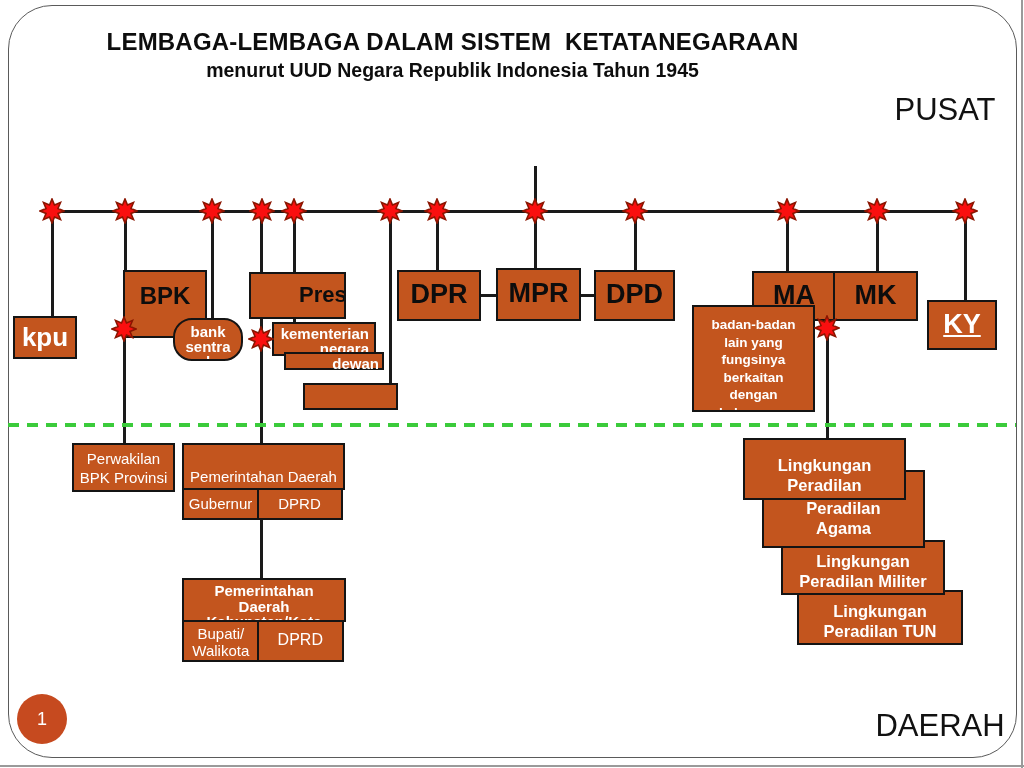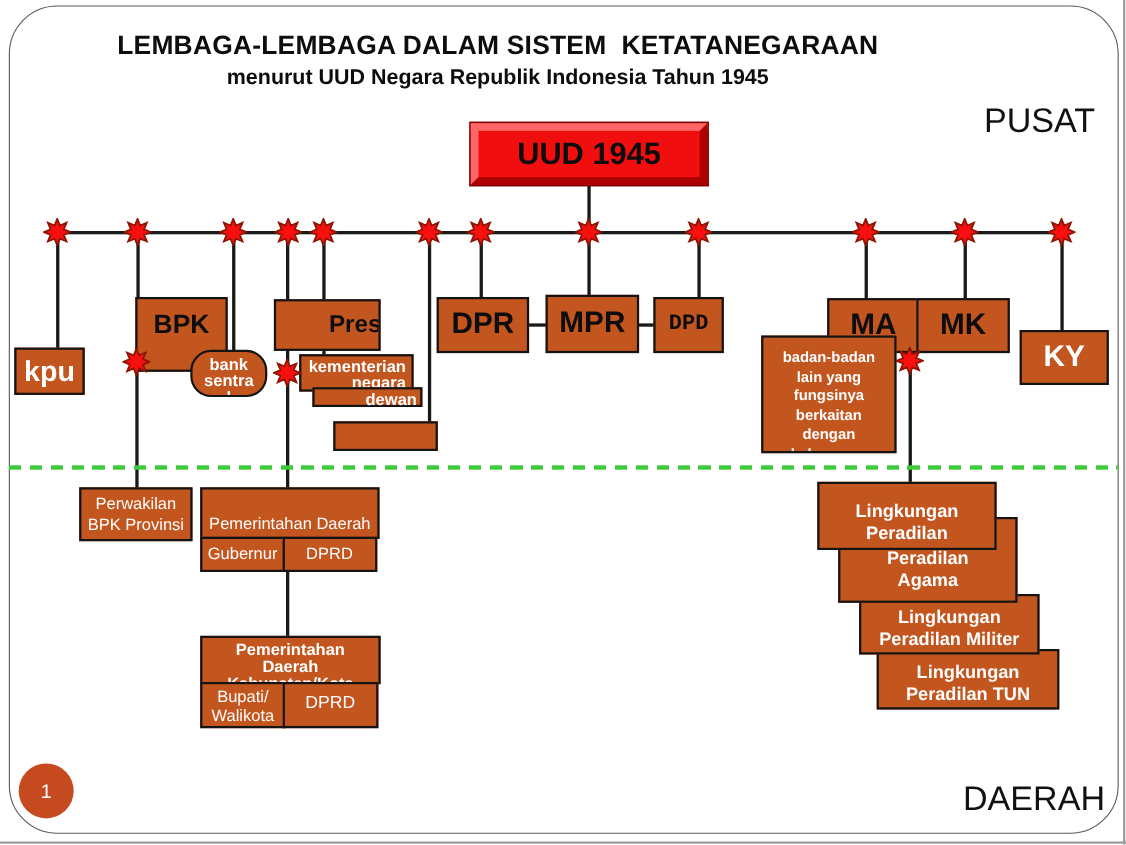--- a/index.html
+++ b/index.html
@@ -87,43 +87,40 @@
   <div class="vline" style="left:123px;top:320px;height:125px;"></div>
   <div class="vline" style="left:260px;top:318px;height:127px;"></div>
   <div class="vline" style="left:826px;top:319px;height:126px;"></div>
   <div class="vline" style="left:260px;top:519px;height:61px;"></div>
 
   <div class="hline" style="left:479px;top:294px;width:18px;"></div>
   <div class="hline" style="left:579px;top:294px;width:16px;"></div>
 
   <div id="divider"></div>
 
-  <div id="uud-box">
-    <span>UUD 1945</span>
-  </div>
 
   <div class="box" style="left:13px;top:316px;width:64px;height:43px;font-size:26px;line-height:38px;">kpu</div>
   <div class="box dark" style="left:85px;top:270px;width:84px;height:68px;font-size:24px;line-height:47px;margin-left:38px;">BPK</div>
   <div class="box" style="left:173px;top:318px;width:70px;height:43px;font-size:15px;line-height:15px;padding-top:4px;border-radius:19px;">bank
 sentra
 l</div>
   <div class="box dark" style="left:249px;top:272px;width:97px;height:47px;font-size:22px;line-height:42px;padding-left:48px;">Presiden</div>
   <div class="box rt" style="left:272px;top:322px;width:104px;height:34px;font-size:15px;line-height:15px;padding:2px 5px 0 0;z-index:3;">kementerian
 negara</div>
   <div class="box rt noclip" style="left:284px;top:352px;width:100px;height:18px;font-size:15px;line-height:15px;padding:2px 3px 0 0;z-index:4;">dewan
 pertimbangan</div>
   <div class="box" style="left:303px;top:383px;width:95px;height:27px;font-size:15px;line-height:22px;z-index:5;">
     <span>TNI/POLR</span><span style="color:var(--tni-suffix-color,#6E1408);">I</span>
   </div>
   <div class="box dark" style="left:397px;top:270px;width:84px;height:51px;font-size:27px;line-height:45px;">DPR</div>
   <div class="box dark" style="left:496px;top:268px;width:85px;height:53px;font-size:27px;line-height:47px;">MPR</div>
-  <div class="box dark" style="left:594px;top:270px;width:64px;height:51px;font-size:20px;line-height:45px;font-family:Liberation Mono, monospace;">DPD</div>
+  <div class="box dark" style="left:594px;top:270px;width:81px;height:51px;font-size:27px;line-height:45px;">DPD</div>
   <div class="box dark" style="left:752px;top:271px;width:84px;height:50px;font-size:27px;line-height:44px;">MA</div>
   <div class="box dark" style="left:833px;top:271px;width:85px;height:50px;font-size:27px;line-height:44px;">MK</div>
-  <div class="box" style="left:927px;top:300px;width:81px;height:50px;font-size:27px;line-height:44px;">KY</div>
+  <div class="box" style="left:927px;top:300px;width:70px;height:50px;font-size:27px;line-height:44px;text-decoration:underline;">KY</div>
 
   <div class="box" style="left:692px;top:305px;width:123px;height:107px;font-size:13.5px;line-height:17.5px;padding-top:9px;z-index:3;">badan-badan
 lain yang
 fungsinya
 berkaitan
 dengan
 kekuasaan</div>
 
   <div class="box plain" style="left:72px;top:443px;width:103px;height:49px;font-size:15px;line-height:19px;padding-top:4px;">Perwakilan
 BPK Provinsi</div>

